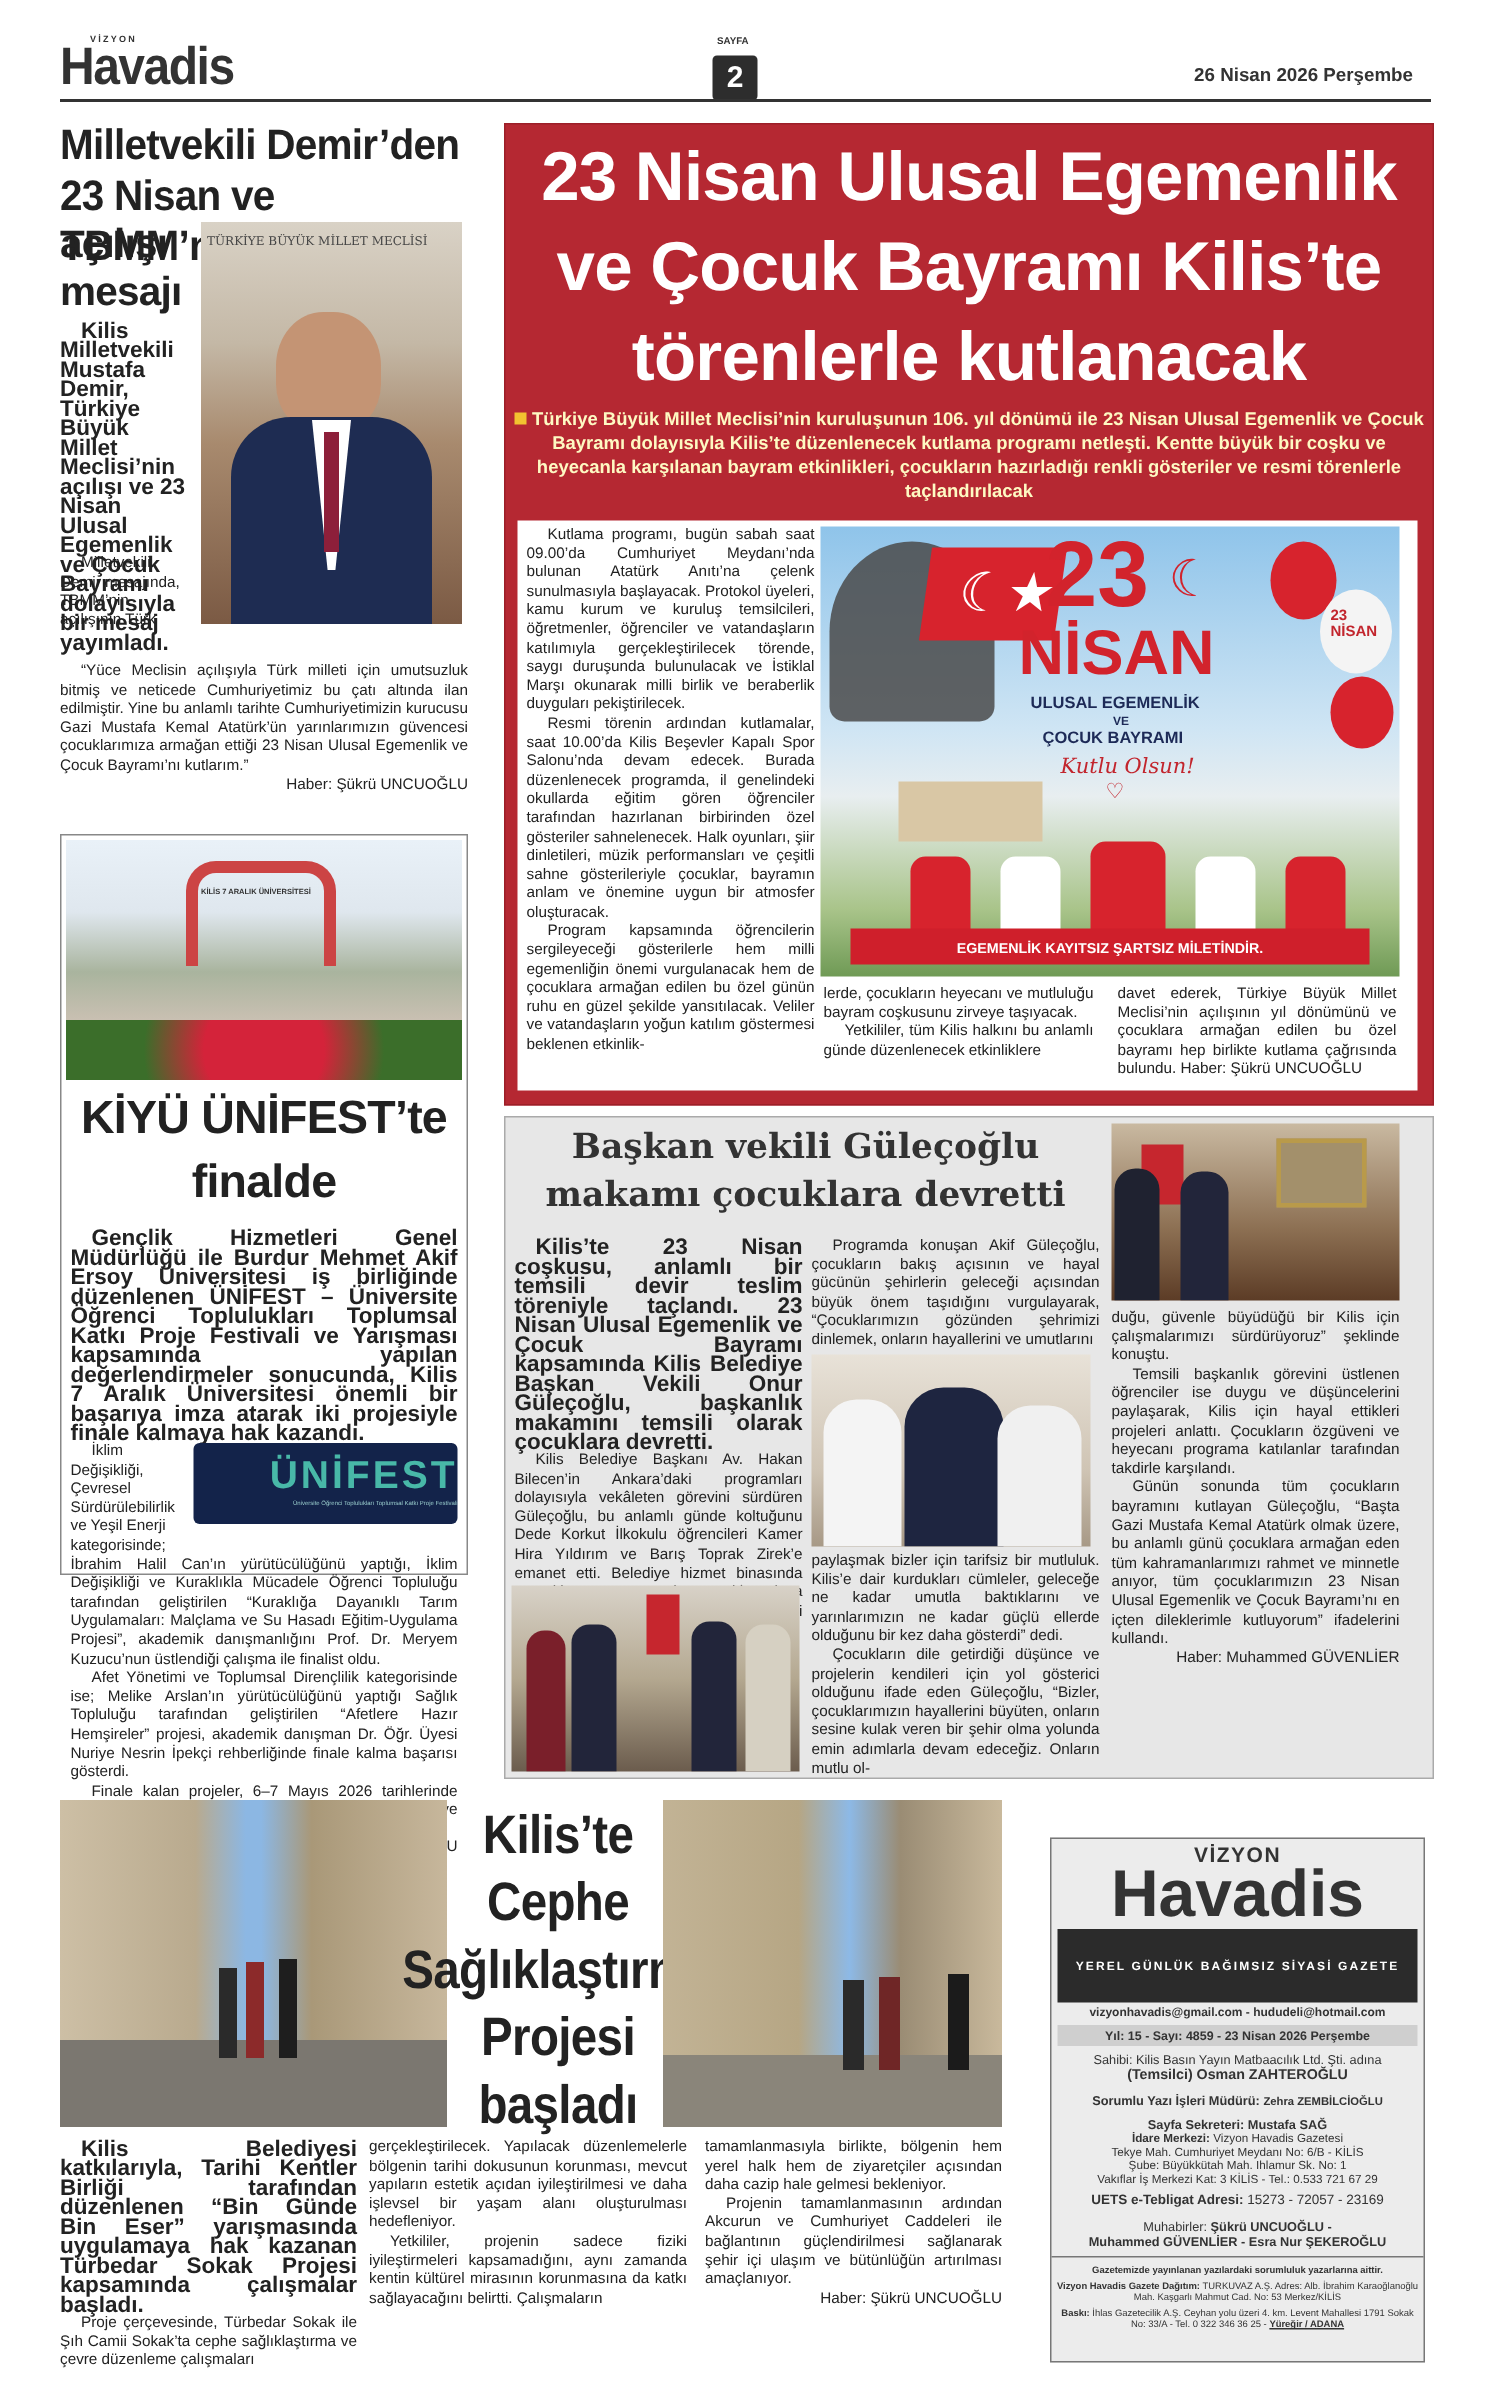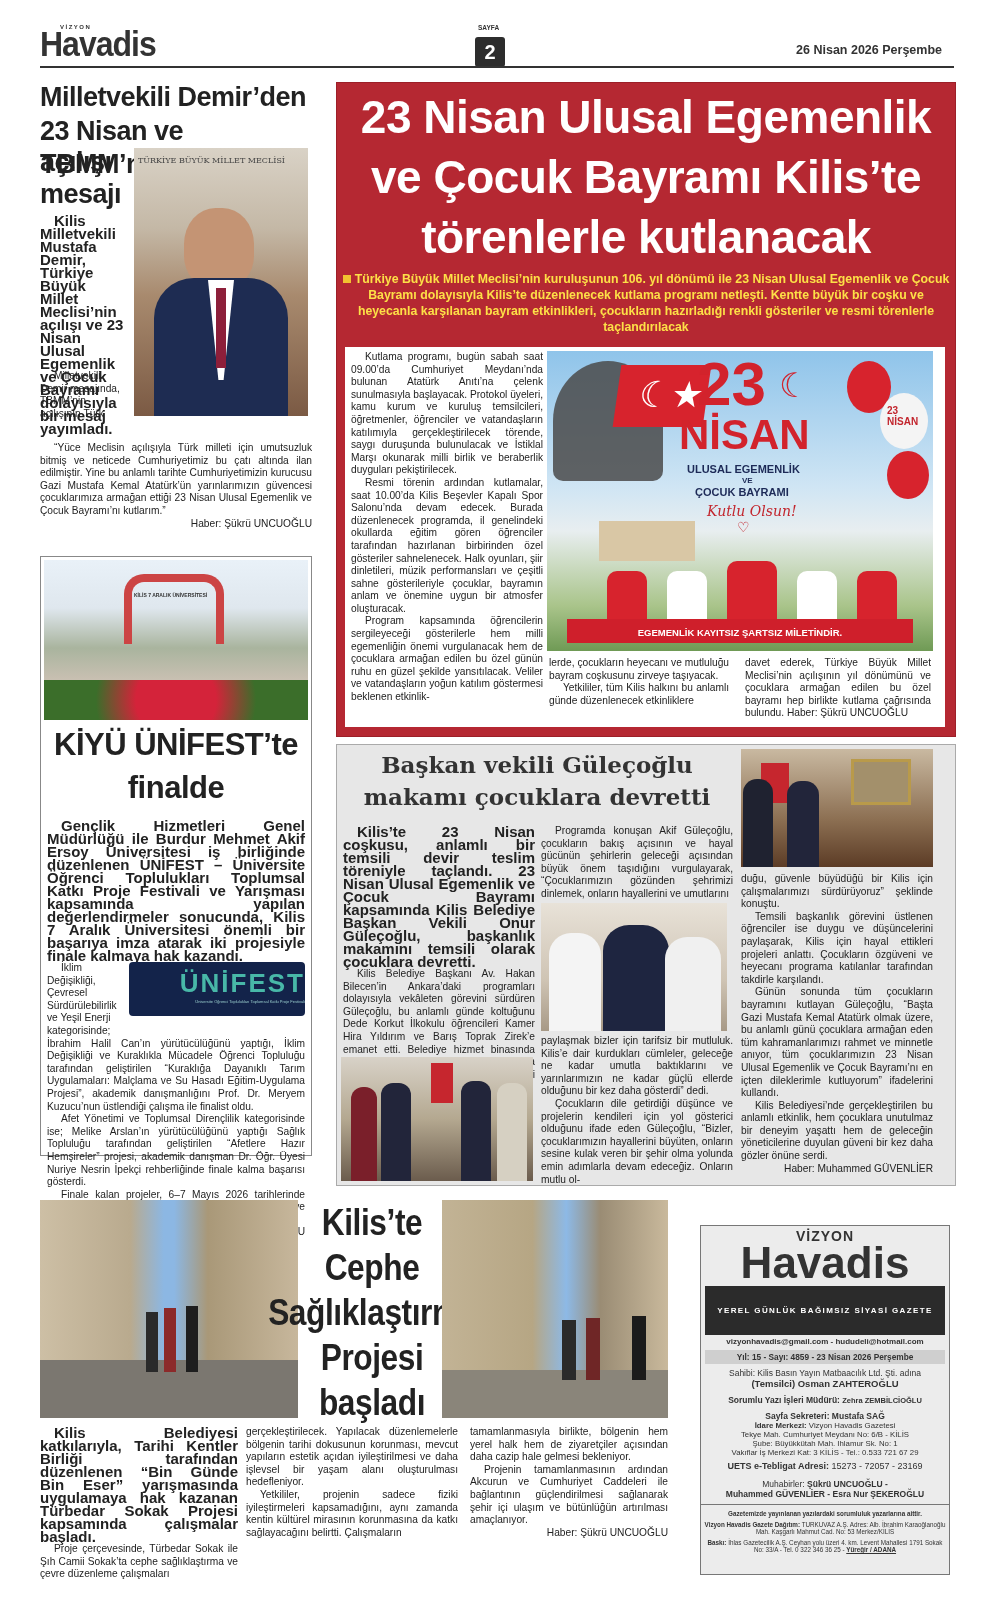--- a/index.html
+++ b/index.html
@@ -62,21 +62,21 @@
     <p class="byline">Haber: Şükrü UNCUOĞLU</p>
   </div>
 </div>
 
 <div class="abs" id="red-box">
   <div class="hl" style="color:#fff;text-align:center;font-size:46px;line-height:60px;margin-top:4px;letter-spacing:-0.5px">
     <div>23 Nisan Ulusal Egemenlik</div>
     <div>ve Çocuk Bayramı Kilis’te</div>
     <div>törenlerle kutlanacak</div>
   </div>
-  <div style="color:#fde047;font-weight:bold;font-size:12.3px;line-height:16px;text-align:center;padding:0 0;margin-top:4px">
+  <div style="color:#fef9c3;font-weight:bold;font-size:12.3px;line-height:16px;text-align:center;padding:0 0;margin-top:4px">
     <span style="display:inline-block;width:8px;height:8px;background:#f2c230;margin-right:4px"></span><span>Türkiye Büyük Millet Meclisi’nin kuruluşunun 106. yıl dönümü ile 23 Nisan Ulusal Egemenlik ve Çocuk Bayramı dolayısıyla Kilis’te düzenlenecek kutlama programı netleşti. Kentte büyük bir coşku ve heyecanla karşılanan bayram etkinlikleri, çocukların hazırladığı renkli gösteriler ve resmi törenlerle taçlandırılacak</span>
   </div>
   <div id="red-inner">
     <div class="abs" style="left:6px;top:4px;width:192px">
       <p class="ind">Kutlama programı, bugün sabah saat 09.00’da Cumhuriyet Meydanı’nda bulunan Atatürk Anıtı’na çelenk sunulmasıyla başlayacak. Protokol üyeleri, kamu kurum ve kuruluş temsilcileri, öğretmenler, öğrenciler ve vatandaşların katılımıyla gerçekleştirilecek törende, saygı duruşunda bulunulacak ve İstiklal Marşı okunarak milli birlik ve beraberlik duyguları pekiştirilecek.</p>
       <p class="ind">Resmi törenin ardından kutlamalar, saat 10.00’da Kilis Beşevler Kapalı Spor Salonu’nda devam edecek. Burada düzenlenecek programda, il genelindeki okullarda eğitim gören öğrenciler tarafından hazırlanan birbirinden özel gösteriler sahnelenecek. Halk oyunları, şiir dinletileri, müzik performansları ve çeşitli sahne gösterileriyle çocuklar, bayramın anlam ve önemine uygun bir atmosfer oluşturacak.</p>
       <p class="ind">Program kapsamında öğrencilerin sergileyeceği gösterilerle hem milli egemenliğin önemi vurgulanacak hem de çocuklara armağan edilen bu özel günün ruhu en güzel şekilde yansıtılacak. Veliler ve vatandaşların yoğun katılım göstermesi beklenen etkinlik-</p>
     </div>
 
     <div class="imgbox" style="left:202px;top:4px;width:386px;height:300px;background:linear-gradient(180deg,#8fc4ea 0%,#cfe5f4 45%,#e8eef0 60%,#a9c48a 85%,#6f9a55 100%)">
@@ -110,21 +110,21 @@
     <div class="abs" style="left:204px;top:310px;width:180px">
       <p>lerde, çocukların heyecanı ve mutluluğu bayram coşkusunu zirveye taşıyacak.</p>
       <p class="ind">Yetkililer, tüm Kilis halkını bu anlamlı günde düzenlenecek etkinliklere</p>
     </div>
     <div class="abs" style="left:400px;top:310px;width:186px">
       <p>davet ederek, Türkiye Büyük Millet Meclisi’nin açılışının yıl dönümünü ve çocuklara armağan edilen bu özel bayramı hep birlikte kutlama çağrısında bulundu. Haber: Şükrü UNCUOĞLU</p>
     </div>
   </div>
 </div>
 
-<div class="abs" style="left:40px;top:556px;width:272px;height:600px;border:1px solid #888">
+<div class="abs" style="left:40px;top:556px;width:272px;height:494px;border:1px solid #888">
   <div class="imgbox" style="left:3px;top:3px;width:264px;height:160px;background:linear-gradient(180deg,#e9f1f8 0%,#dfe7ee 30%,#a9b49e 55%,#c9c0b2 75%,#9c4a44 100%)">
     <div style="position:absolute;left:80px;top:14px;width:100px;height:70px;border:8px solid #c44;border-bottom:none;border-radius:20px 20px 0 0"></div>
     <div style="position:absolute;left:90px;top:32px;font-size:5px;font-weight:bold;color:#333">KİLİS 7 ARALIK ÜNİVERSİTESİ</div>
     <div style="position:absolute;left:0;top:120px;width:264px;height:40px;background:radial-gradient(circle,#d4233a 30%,#3b6e2a 60%)"></div>
   </div>
   <div class="hl" style="position:absolute;top:166px;left:0;width:270px;text-align:center;font-size:31px;line-height:43px">
     <div>KİYÜ ÜNİFEST’te</div>
     <div>finalde</div>
   </div>
   <div class="abs" style="left:6px;top:262px;width:258px">
@@ -174,21 +174,20 @@
     <div style="position:absolute;left:124px;top:34px;width:56px;height:94px;background:#f0f0f0;border-radius:22px 22px 0 0"></div>
   </div>
   <div class="abs" style="left:204px;top:290px;width:192px">
     <p>paylaşmak bizler için tarifsiz bir mutluluk. Kilis’e dair kurdukları cümleler, geleceğe ne kadar umutla baktıklarını ve yarınlarımızın ne kadar güçlü ellerde olduğunu bir kez daha gösterdi” dedi.</p>
     <p class="ind">Çocukların dile getirdiği düşünce ve projelerin kendileri için yol gösterici olduğunu ifade eden Güleçoğlu, “Bizler, çocuklarımızın hayallerini büyüten, onların sesine kulak veren bir şehir olma yolunda emin adımlarla devam edeceğiz. Onların mutlu ol-</p>
   </div>
   <div class="abs" style="left:404px;top:128px;width:192px">
     <p>duğu, güvenle büyüdüğü bir Kilis için çalışmalarımızı sürdürüyoruz” şeklinde konuştu.</p>
     <p class="ind">Temsili başkanlık görevini üstlenen öğrenciler ise duygu ve düşüncelerini paylaşarak, Kilis için hayal ettikleri projeleri anlattı. Çocukların özgüveni ve heyecanı programa katılanlar tarafından takdirle karşılandı.</p>
     <p class="ind">Günün sonunda tüm çocukların bayramını kutlayan Güleçoğlu, “Başta Gazi Mustafa Kemal Atatürk olmak üzere, bu anlamlı günü çocuklara armağan eden tüm kahramanlarımızı rahmet ve minnetle anıyor, tüm çocuklarımızın 23 Nisan Ulusal Egemenlik ve Çocuk Bayramı’nı en içten dileklerimle kutluyorum” ifadelerini kullandı.</p>
-    <p class="ind">Kilis Belediyesi’nde gerçekleştirilen bu anlamlı etkinlik, hem çocuklara unutulmaz bir deneyim yaşattı hem de geleceğin yöneticilerine duyulan güveni bir kez daha gözler önüne serdi.</p>
     <p class="byline">Haber: Muhammed GÜVENLİER</p>
   </div>
 </div>
 
 <div class="abs" style="left:40px;top:1200px;width:640px;height:380px">
   <div class="imgbox" style="left:0;top:0;width:258px;height:218px;background:linear-gradient(90deg,#cdbfa5 0%,#b9aa8e 35%,#8cb7e3 48%,#8cb7e3 52%,#a99878 65%,#c7b79c 100%)">
     <div style="position:absolute;left:0;top:160px;width:258px;height:58px;background:#7b7770"></div>
     <div style="position:absolute;left:106px;top:112px;width:12px;height:60px;background:#2a2a2a"></div>
     <div style="position:absolute;left:124px;top:108px;width:12px;height:64px;background:#8c2a2a"></div>
     <div style="position:absolute;left:146px;top:106px;width:12px;height:66px;background:#1e1e1e"></div>

